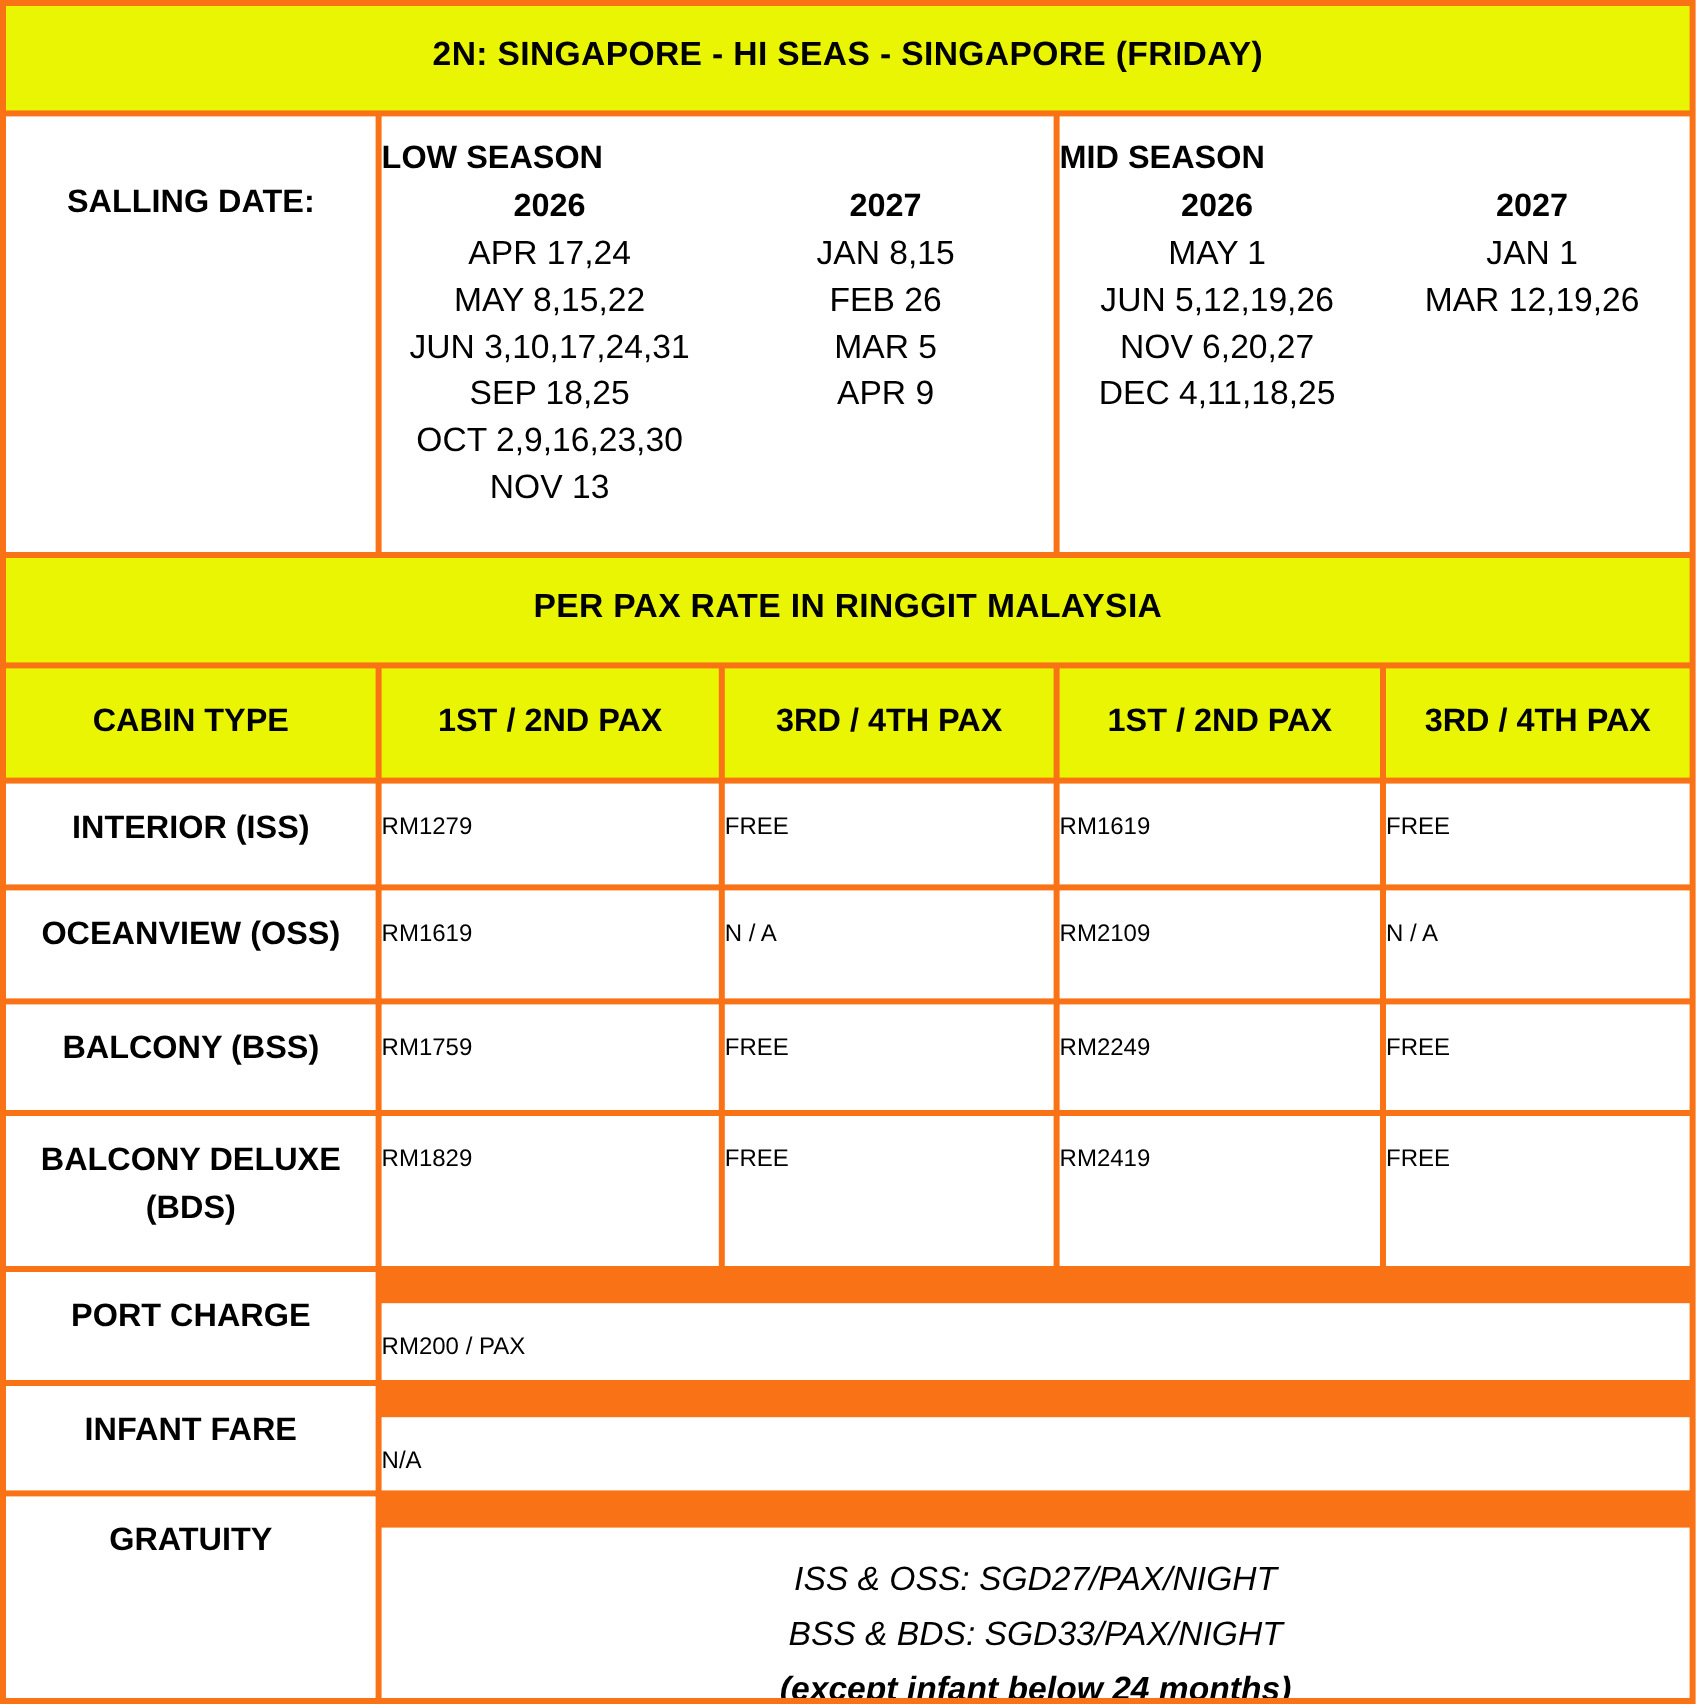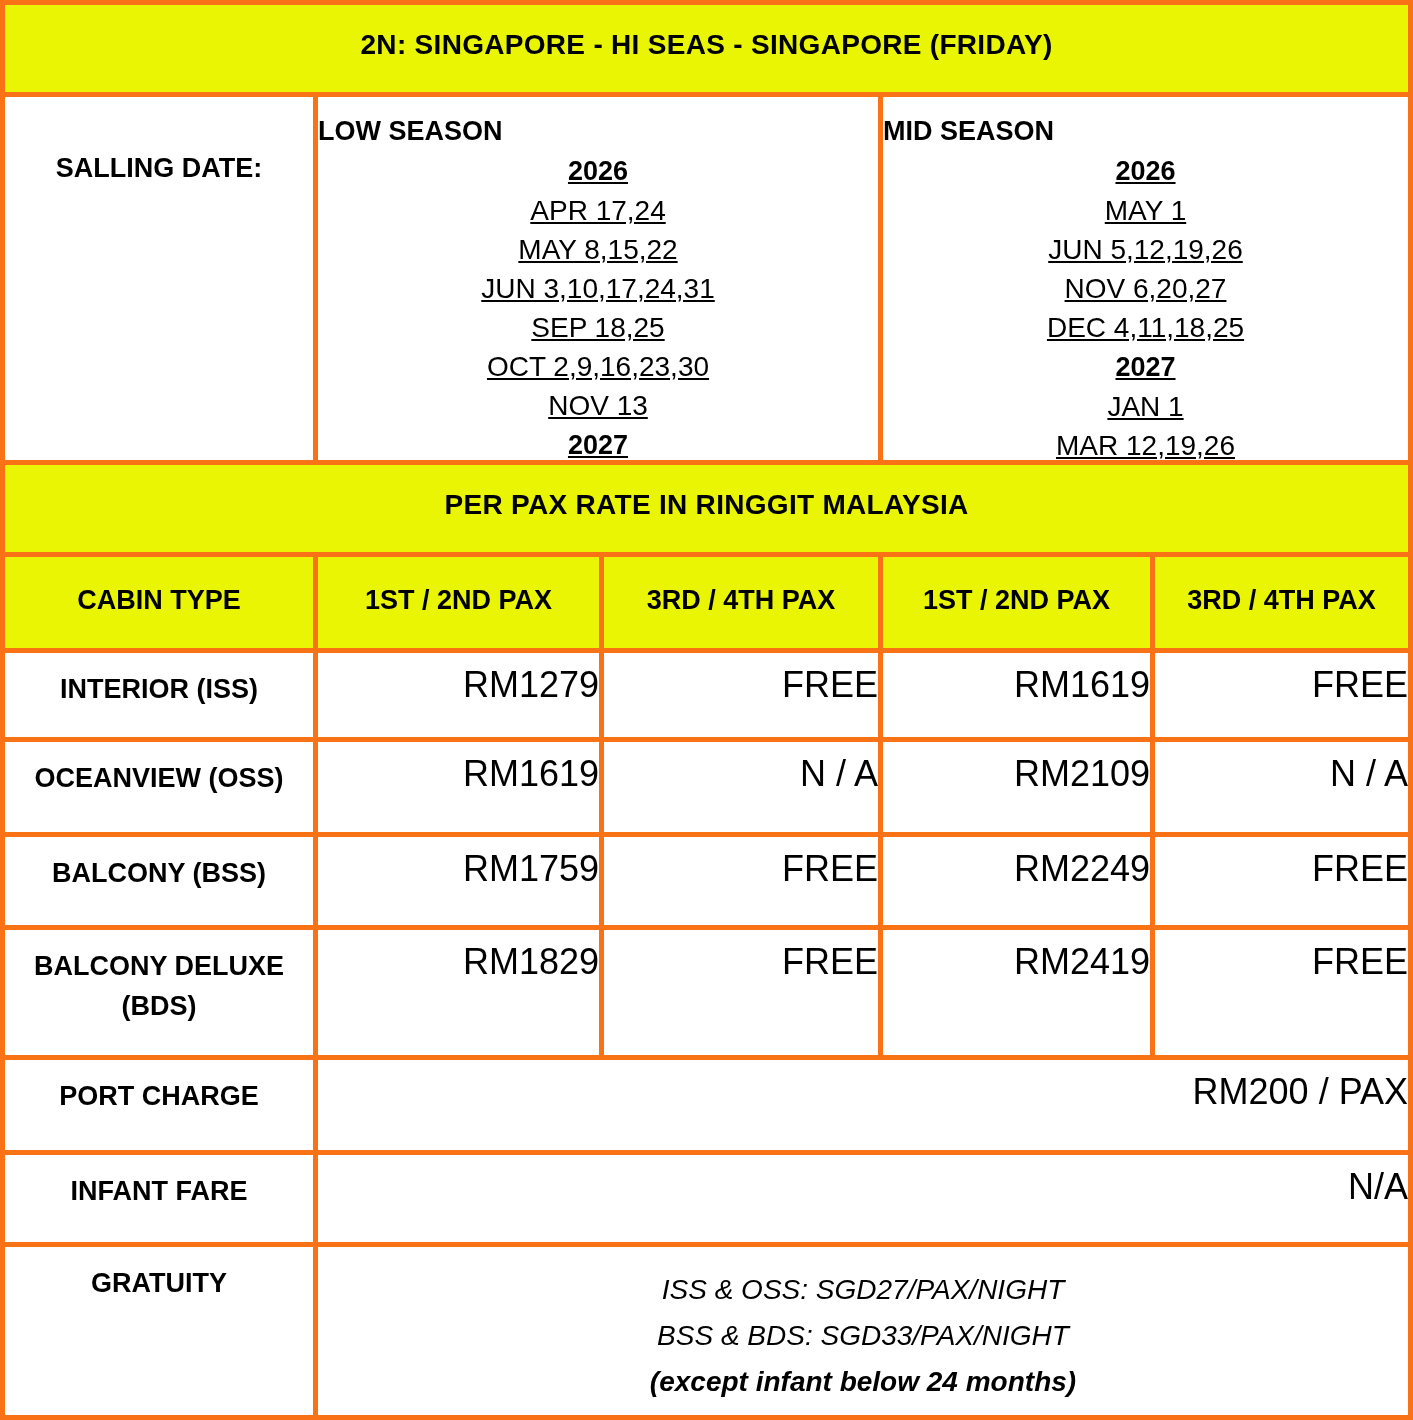--- a/index.html
+++ b/index.html
@@ -20,21 +20,21 @@
     grid-template-columns: 308px 281px 274px 267px 253px;
     grid-template-rows: 87px 363px 87px 91px 84px 90px 88px 125px 90px 87px 168px;
     gap: 5px;
     padding: 5px;
   }
   .cell { background: #ffffff; overflow: hidden; }
   .yellow { background: var(--hl); }
 
   .span-all { grid-column: 1 / -1; }
   .span-2 { grid-column: span 2; }
-  .span-4 { grid-column: 2 / -1; }
+  .span-4 { grid-column: 2 / -1; margin-top: 26px; }
 
   .banner {
     display: flex;
     align-items: center;
     justify-content: center;
     font-size: 28px;
     font-weight: 700;
     letter-spacing: 0.3px;
     padding-bottom: 8px;
   }
@@ -48,22 +48,21 @@
   }
   .season-cell { padding-top: 14px; }
   .season-name {
     text-align: left;
     font-size: 27px;
     font-weight: 700;
     line-height: 40px;
   }
   .year-grid {
     display: grid;
-    grid-template-columns: 1fr;
-    text-decoration: underline;
+    grid-template-columns: 1fr 1fr;
   }
   .year {
     text-align: center;
     font-size: 27px;
     font-weight: 700;
     line-height: 40px;
   }
   .date-line {
     text-align: center;
     font-size: 28px;
@@ -81,23 +80,23 @@
     padding-bottom: 4px;
   }
   .row-label {
     text-align: center;
     font-size: 27px;
     font-weight: 700;
     line-height: 40px;
     padding: 16px 8px 0;
   }
   .value-cell {
-    text-align: right;
-    font-size: 36px;
-    padding-top: 11px;
+    text-align: left;
+    font-size: 20px;
+    padding-top: 25px;
   }
   .gratuity-cell {
     text-align: center;
     font-size: 28px;
     padding-top: 20px;
   }
   .gratuity-cell .g-line { line-height: 46px; font-style: italic; }
   .gratuity-cell .g-bold { font-weight: 700; }
 </style>
 </head>

